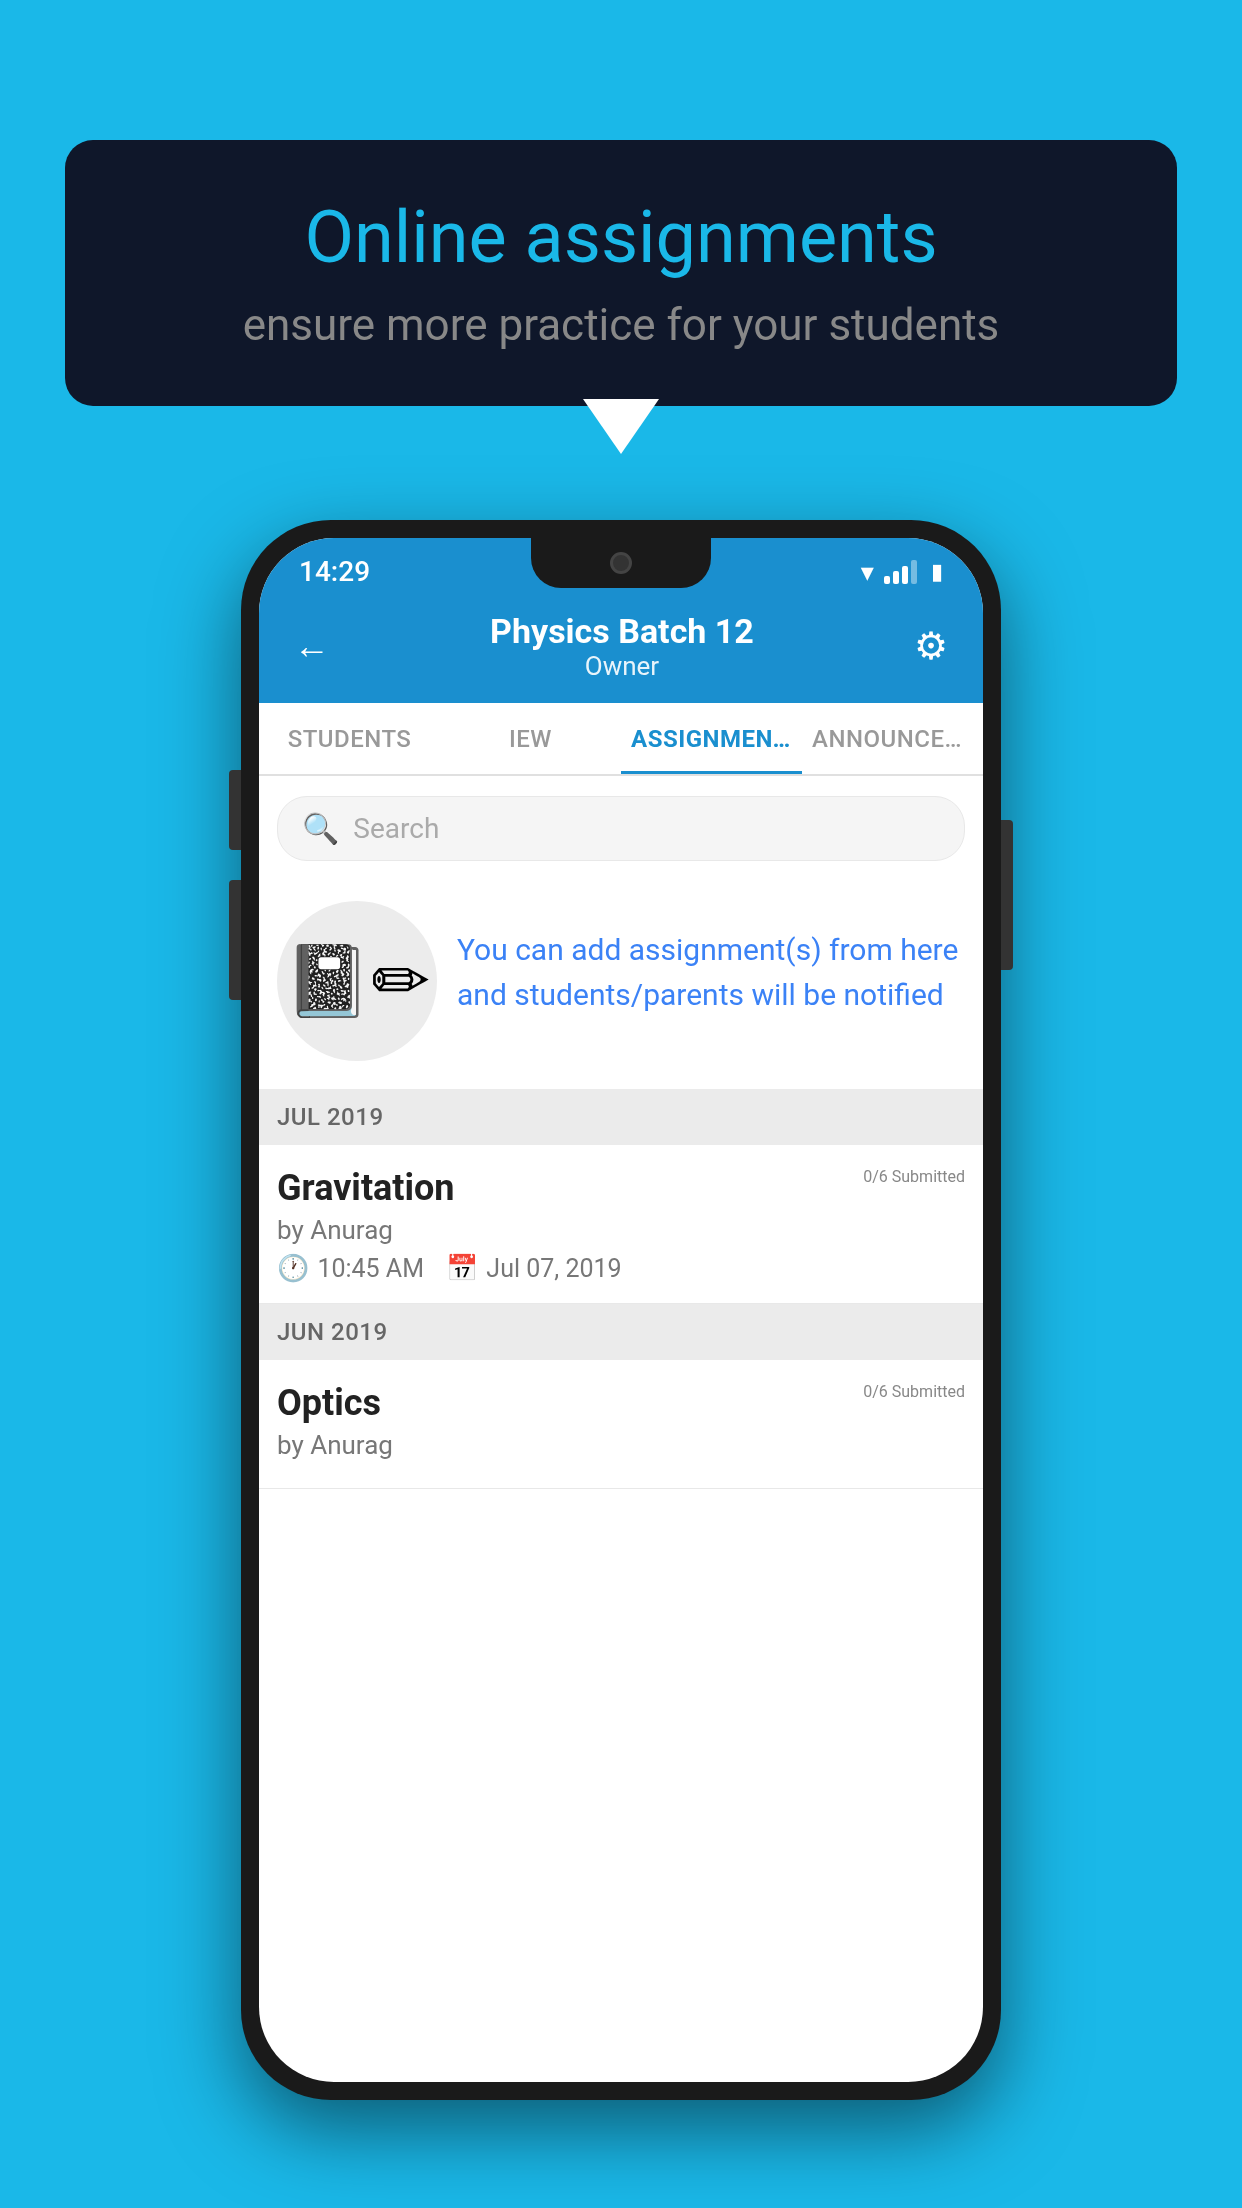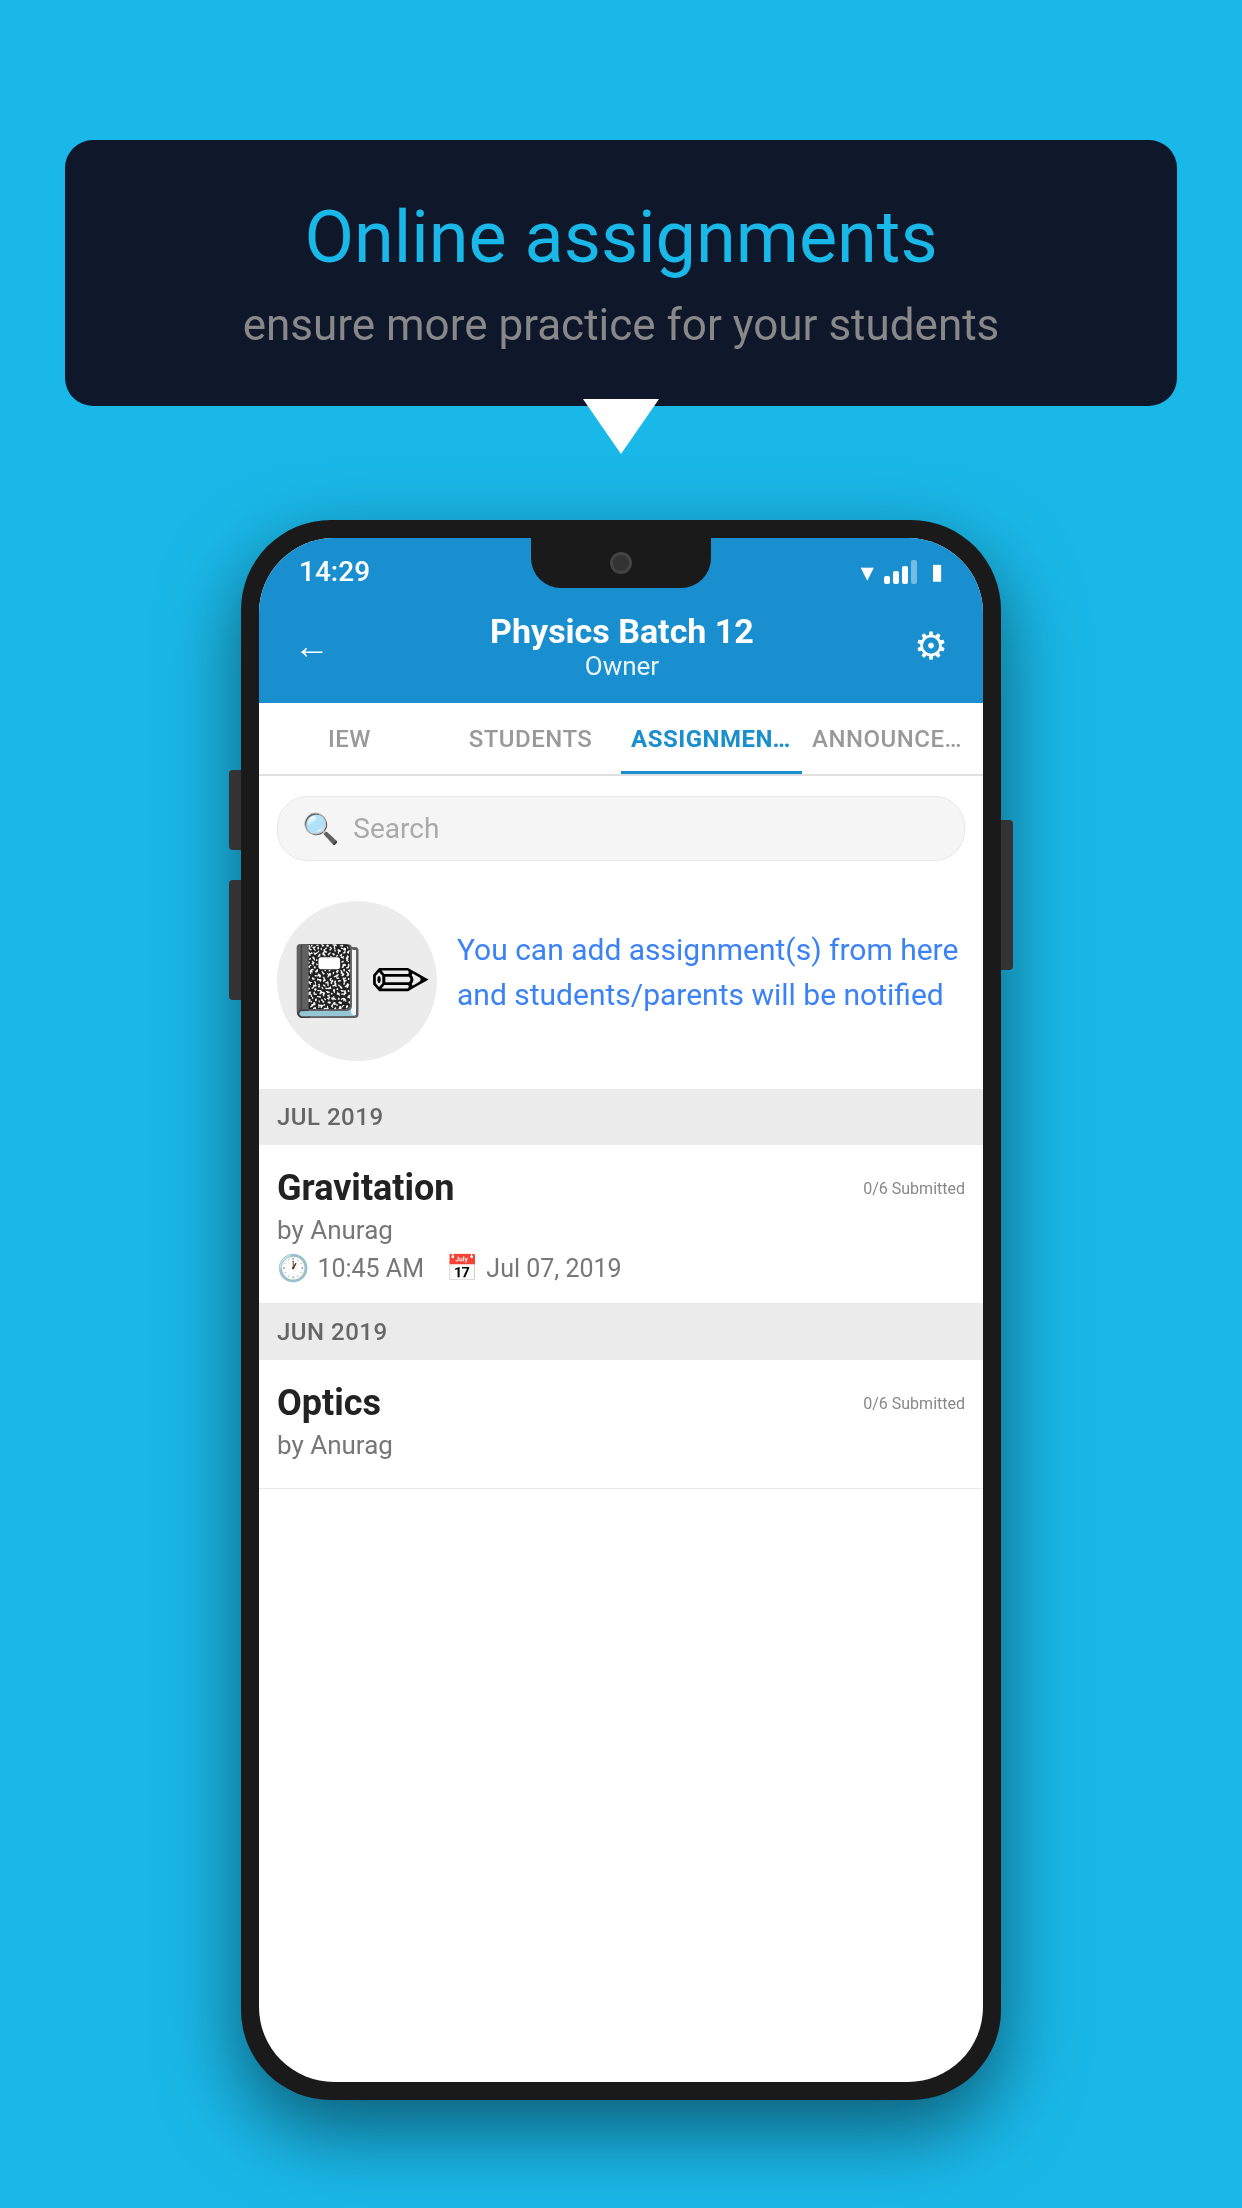--- a/index.html
+++ b/index.html
@@ -341,21 +341,21 @@
     
     .assignment-item {
       padding: 22px 18px 20px;
       border-bottom: 1px solid #e8e8e8;
       background: white;
     }
 
     .assignment-top {
       display: flex;
       justify-content: space-between;
-      align-items: center;
+      align-items: flex-start;
       margin-bottom: 6px;
     }
 
     .assignment-name {
       font-size: 36px;
       font-weight: 700;
       color: #222;
     }
 
     .assignment-submitted {
@@ -428,22 +428,22 @@
       <div class="app-header">
         <span class="back-btn">←</span>
         <div class="header-center">
           <div class="header-title">Physics Batch 12</div>
           <div class="header-subtitle">Owner</div>
         </div>
         <span class="gear-btn">⚙</span>
       </div>
 
       <div class="tabs-container">
+        <div class="tab">STUDENTS</div>
         <div class="tab">IEW</div>
-        <div class="tab">STUDENTS</div>
         <div class="tab active">ASSIGNMENTS</div>
         <div class="tab">ANNOUNCEMI</div>
       </div>
 
       <div class="content-area">
 
         <div class="search-bar">
           <span class="search-icon">🔍</span>
           <span class="search-text">Search</span>
         </div>

